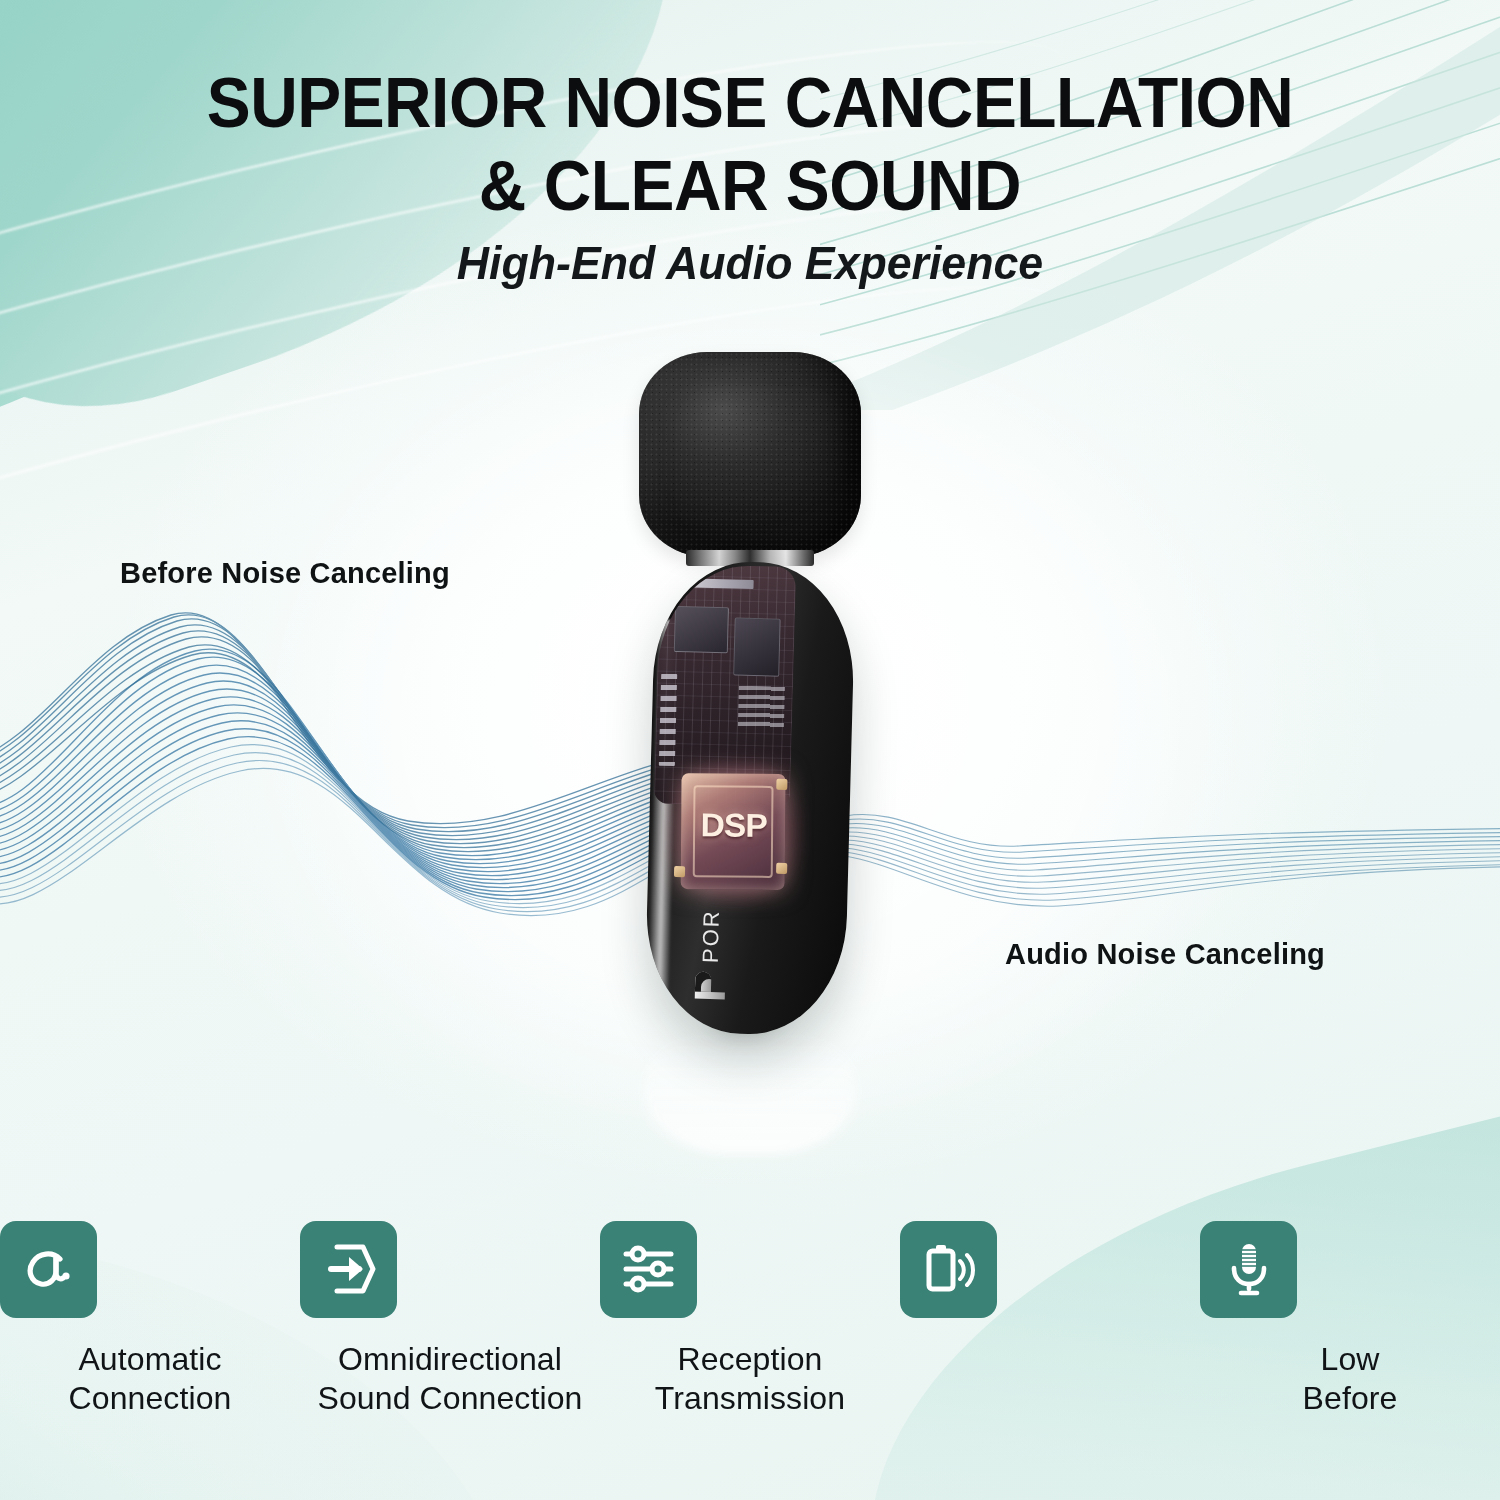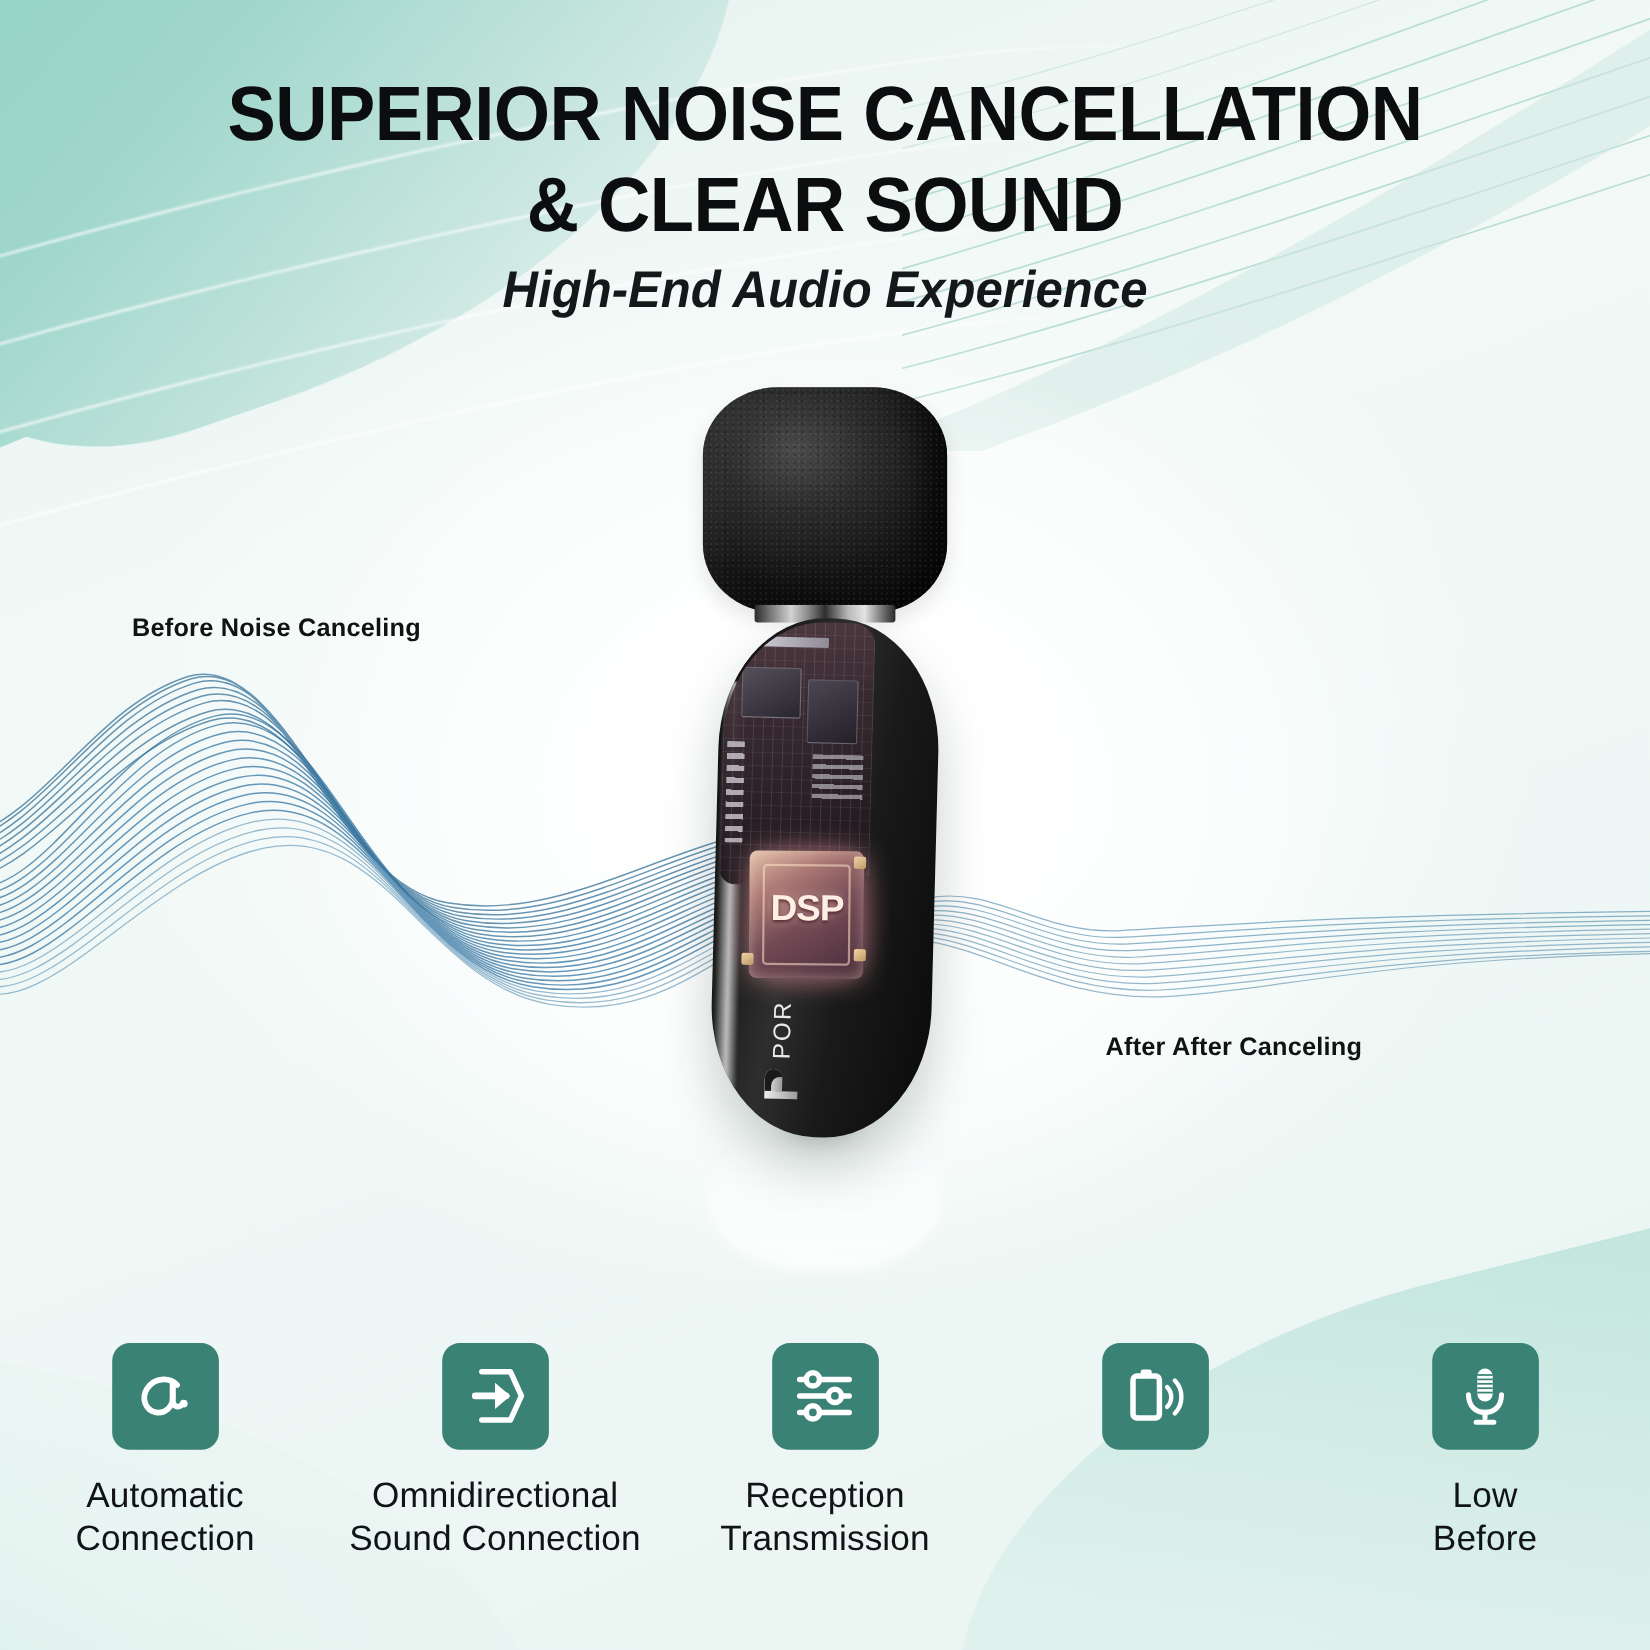--- a/index.html
+++ b/index.html
@@ -121,21 +121,21 @@
     letter-spacing: 0px;
     transform: scaleX(0.95);
   }
 
   
   .wave-label {
     position: absolute;
     z-index: 7;
     font-family: "Liberation Sans", sans-serif;
     font-weight: 600;
-    font-size: 23px;
+    font-size: 29px;
     color: #101314;
     letter-spacing: 0.2px;
     white-space: nowrap;
   }
   .label-before { left: 120px; top: 557px; }
   .label-after  { left: 1005px; top: 938px; }
 
   
   .wave-left {
     position: absolute;
@@ -416,21 +416,20 @@
     display: flex;
     justify-content: center;
     align-items: flex-start;
     gap: 0px;
     z-index: 6;
   }
   .feature {
     width: 300px;
     display: flex;
     flex-direction: column;
-    align-items: center;
   }
   .feature-tile {
     width: 97px;
     height: 97px;
     border-radius: 16px;
     background: #3a8276;
     display: flex;
     align-items: center;
     justify-content: center;
     margin-bottom: 22px;
@@ -571,21 +570,21 @@
       <div class="dsp-pin p3"></div>
 
       <div class="brand-area">
         <span class="brand-mark"></span>
         <span class="brand-text">POR</span>
       </div>
     </div>
   </div>
 
   <div class="wave-label label-before">Before Noise Canceling</div>
-  <div class="wave-label label-after">After After Canceling</div>
+  <div class="wave-label label-after">Audio Noise Canceling</div>
 
   <div class="features">
 
     <div class="feature">
       <div class="feature-tile">
         <svg width="60" height="60" viewBox="0 0 60 60">
           <g fill="none" stroke="#ffffff" stroke-width="5.2" stroke-linecap="round" stroke-linejoin="round">
             <path d="M41 20 C 33 12, 20 14, 14 23 C 8 32, 12 43, 22 45 C 30 46.5, 37 40, 37 32 L 37 19"></path>
             <path d="M37 19 L 37 34 C 37 39, 41 41, 44 39"></path>
           </g>

